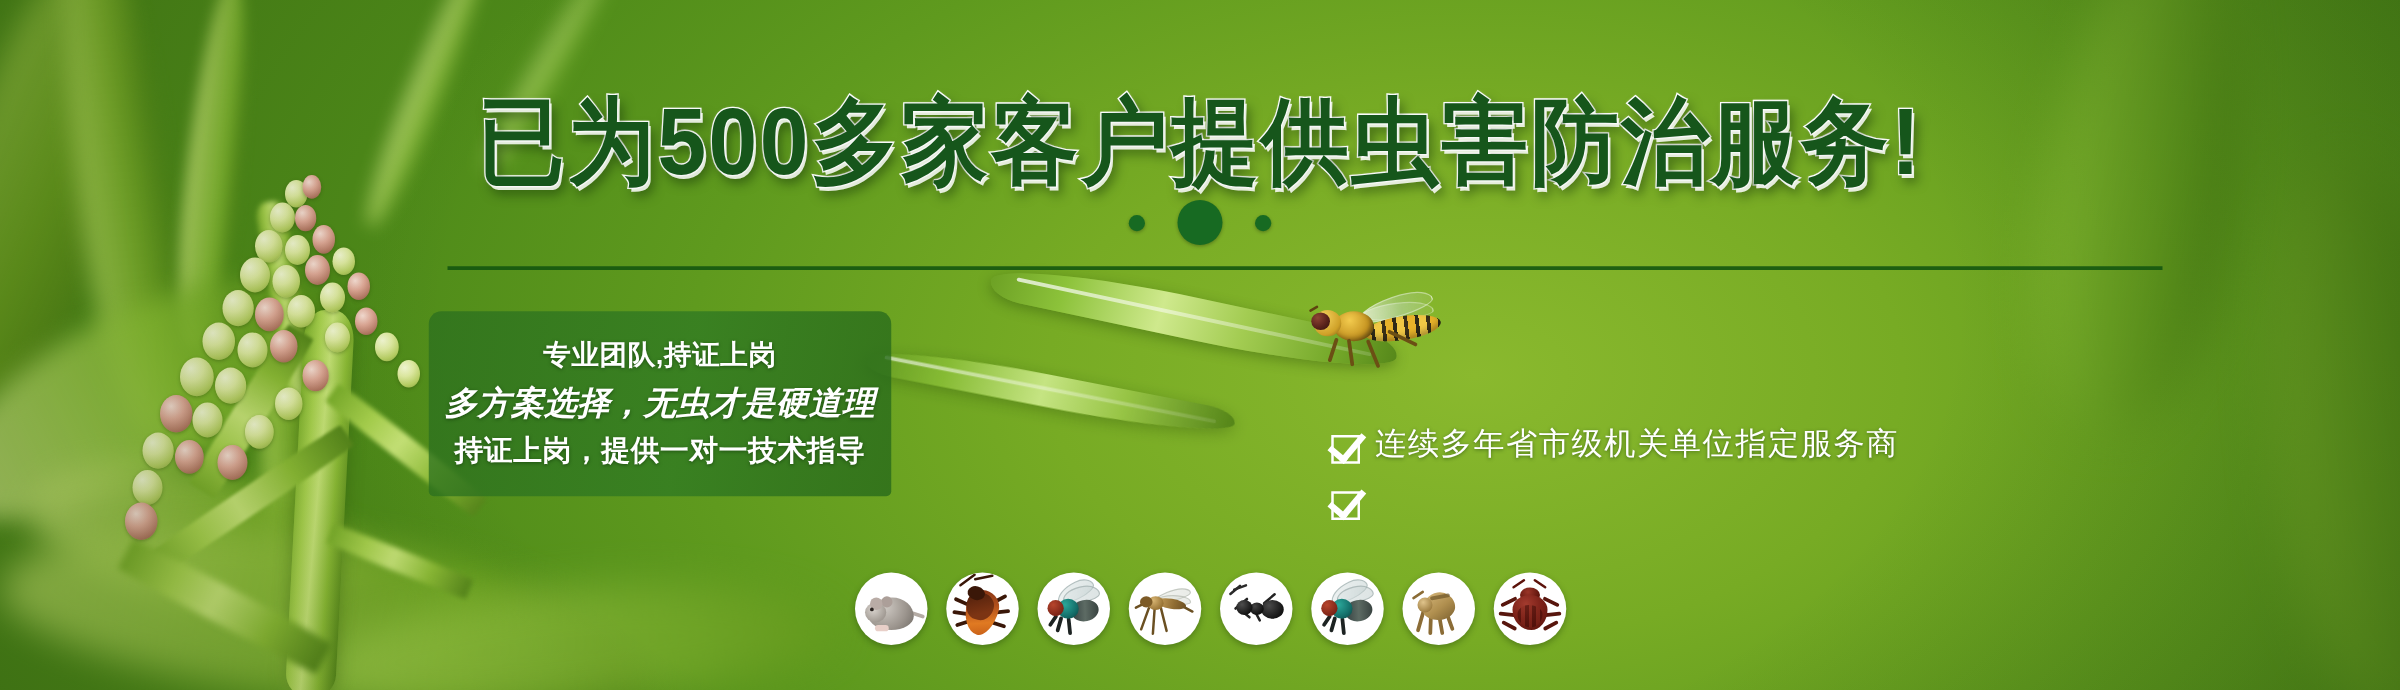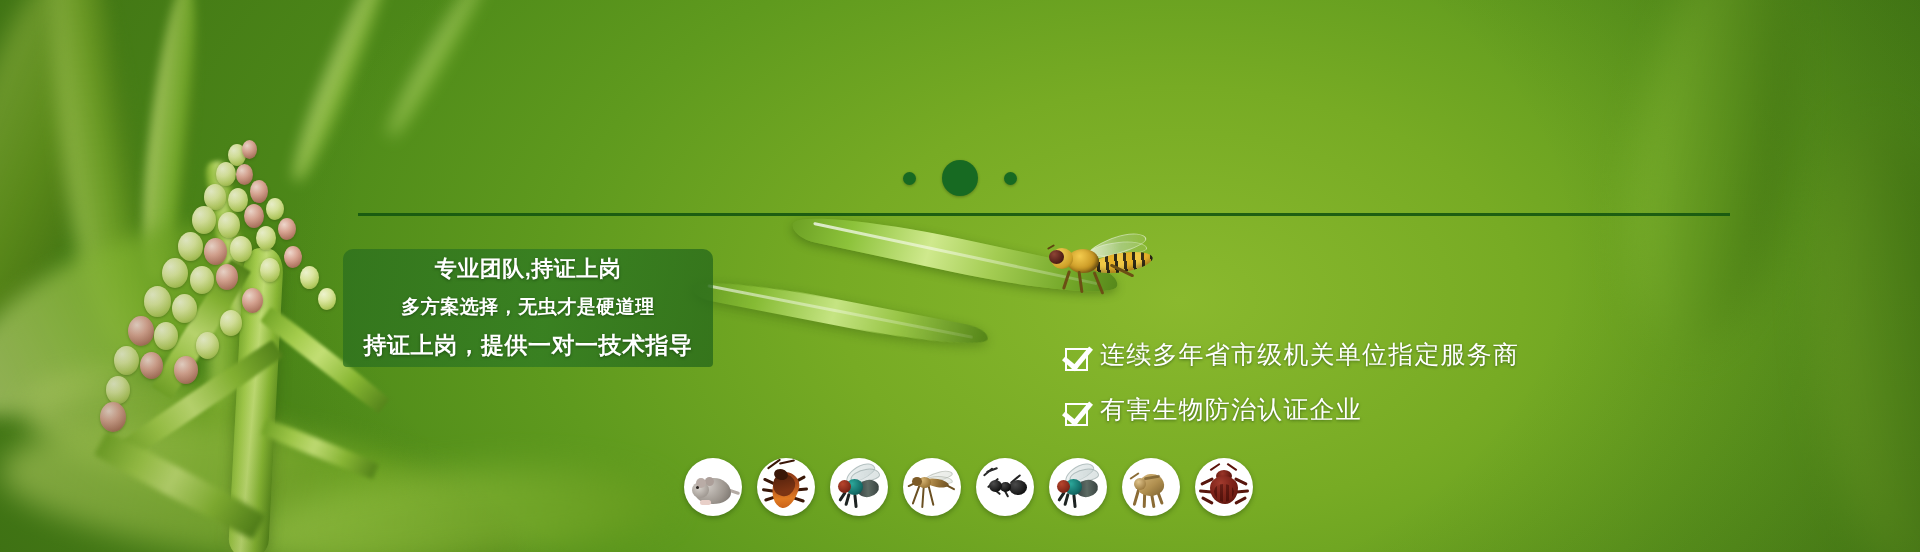--- a/index.html
+++ b/index.html
@@ -182,38 +182,38 @@
     display:flex; justify-content:center; align-items:center; gap:26px;
   }
   .dot { border-radius:50%; background:#176a22; box-shadow:0 1px 3px rgba(0,0,0,.3); }
   .dot.small { width:13px; height:13px; }
   .dot.big   { width:36px; height:36px; }
 
   
   .panel {
     position:absolute;
     left:343px; top:249px;
-    width:370px; height:118px;
+    width:370px; height:148px;
     background:linear-gradient(100deg, rgba(42,110,30,.74) 0%, rgba(48,122,34,.80) 55%, rgba(38,104,26,.78) 100%);
     border-radius:10px 10px 4px 4px;
     display:flex; flex-direction:column; justify-content:center;
     padding:4px 0 6px 0;
   }
   .panel-line {
     color:#ffffff;
     font-size:23px;
     font-weight:bold;
     letter-spacing:.5px;
     text-align:center;
     line-height:38px;
     text-shadow:0 1px 3px rgba(10,40,5,.55);
     white-space:nowrap;
   }
   .panel-line.l1 { font-size:22px; }
-  .panel-line.l2 { font-size:19px; }
+  .panel-line.l2 { font-size:26px;font-style:italic; }
   .panel-line.l3 { font-size:23px; }
 
   
   .rule {
     position:absolute; left:358px; top:213px;
     width:1372px; height:3px;
     background:#14560f;
     opacity:.9;
   }
 
@@ -474,20 +474,23 @@
       <div class="hf-ant"></div>
       <div class="hf-leg l1"></div>
       <div class="hf-leg l2"></div>
       <div class="hf-leg l3"></div>
       <div class="hf-leg l4"></div>
     </div>
   </div>
 
   <div class="vignette"></div>
 
+  <div class="headline-wrap">
+    <div class="headline">已为500多家客户提供虫害防治服务!</div>
+  </div>
 
   <div class="dots">
     <span class="dot small"></span>
     <span class="dot big"></span>
     <span class="dot small"></span>
   </div>
 
   <div class="rule"></div>
 
   <div class="panel">
@@ -496,21 +499,20 @@
     <div class="panel-line l3">持证上岗，提供一对一技术指导</div>
   </div>
 
   <div class="checklist">
     <div class="check-item">
       <span class="check-box"></span>
       <span class="check-text">连续多年省市级机关单位指定服务商</span>
     </div>
     <div class="check-item">
       <span class="check-box"></span>
-      <span class="check-text">有害生物防治认证企业</span>
     </div>
   </div>
 
   <div class="pest-row">
 
     <div class="pest">
       <div class="bug-body m-tail"></div>
       <div class="bug-body m-body"></div>
       <div class="bug-body m-ear2"></div>
       <div class="bug-body m-head"></div>

